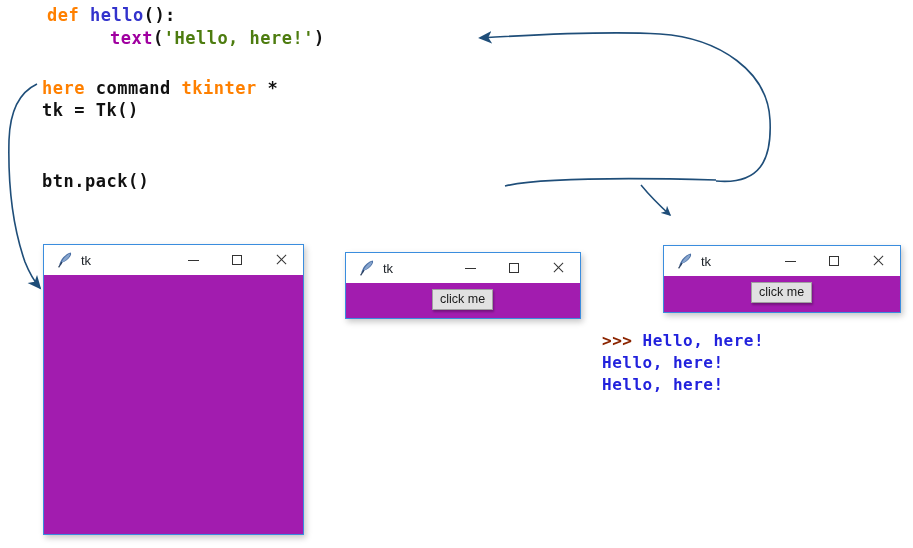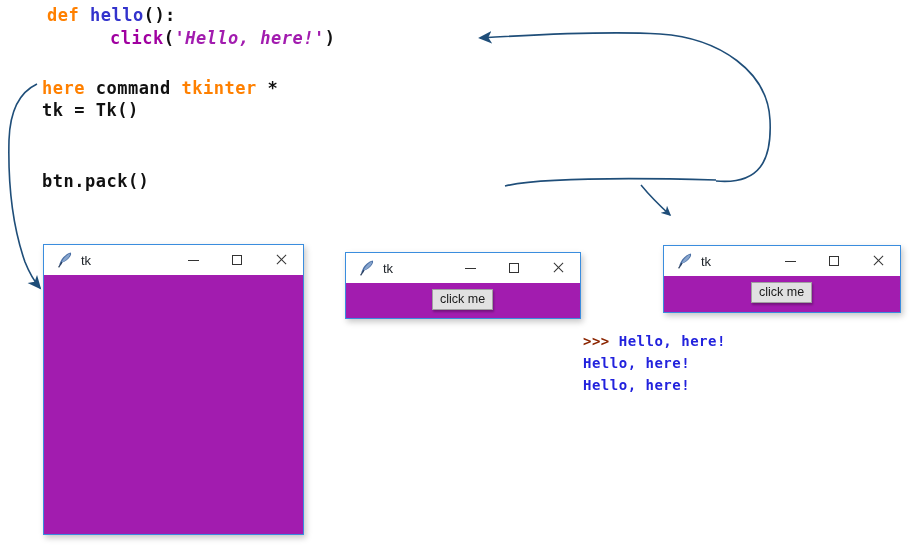--- a/index.html
+++ b/index.html
@@ -22,28 +22,28 @@
   .ln1{left:47px;top:5px;}
   .ln2{left:110px;top:28px;}
   .ln3{left:42px;top:78px;}
   .ln4{left:42px;top:100px;}
   .ln5{left:42px;top:147px;}
   .ln6{left:42px;top:171px;}
 
   .kw{color:#ff8000;}
   .fn{color:#3333cc;}
   .builtin{color:#a000a0;}
-  .str{color:#a21caf;font-style:italic;}
+  .str{color:#4d7c0f;}
   .plain{color:#111111;}
 
   
   .console{
-    position:absolute;left:583px;top:330px;
+    position:absolute;left:602px;top:330px;
     font-family:"DejaVu Sans Mono","Liberation Mono",monospace;
-    font-weight:bold;font-size:14px;letter-spacing:0.5px;
+    font-weight:bold;font-size:16px;letter-spacing:0.5px;
     white-space:pre;line-height:22px;
   }
   .prompt{color:#8b2500;}
   .outtext{color:#2222dd;}
 
   
   .tkwin{
     position:absolute;
     border:1px solid #3a8dde;
     background:#efefef;
@@ -102,21 +102,21 @@
 
   svg.arrows{position:absolute;left:0;top:0;width:913px;height:548px;
     pointer-events:none;overflow:visible;}
 </style>
 </head>
 <body>
 
 <div id="stage">
 
   <div class="code ln1"><span class="kw">def </span><span class="fn">hello</span><span class="plain">():</span></div>
-  <div class="code ln2"><span class="builtin">click</span><span class="plain">(</span><span class="str">'Hello, here!'</span><span class="plain">)</span></div>
+  <div class="code ln2"><span class="builtin">text</span><span class="plain">(</span><span class="str">'Hello, here!'</span><span class="plain">)</span></div>
   <div class="code ln3"><span class="kw">here </span><span class="plain">command </span><span class="kw">tkinter</span><span class="plain"> *</span></div>
   <div class="code ln4"><span class="plain">tk = Tk()</span></div>
   <div class="code ln6"><span class="plain">btn.pack()</span></div>
 
   <div class="console"><div><span class="prompt">&gt;&gt;&gt; </span><span class="outtext">Hello, here!</span></div><div><span class="outtext">Hello, here!</span></div><div><span class="outtext">Hello, here!</span></div></div>
 
   <svg class="arrows" viewBox="0 0 913 548">
     <defs>
       <marker id="ah" markerWidth="9" markerHeight="9" refX="7.4" refY="4.5" orient="auto" markerUnits="strokeWidth">
         <path d="M0,0.6 L8.6,4.5 L0,8.4 L2.2,4.5 Z" fill="#1f4e79"></path>

